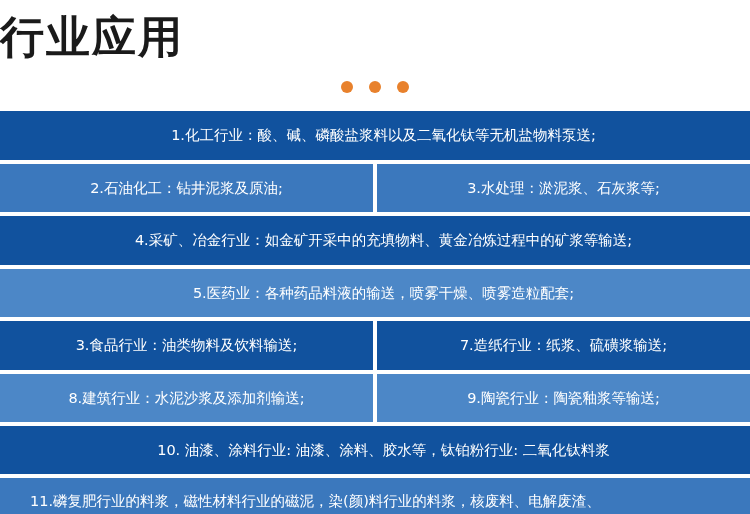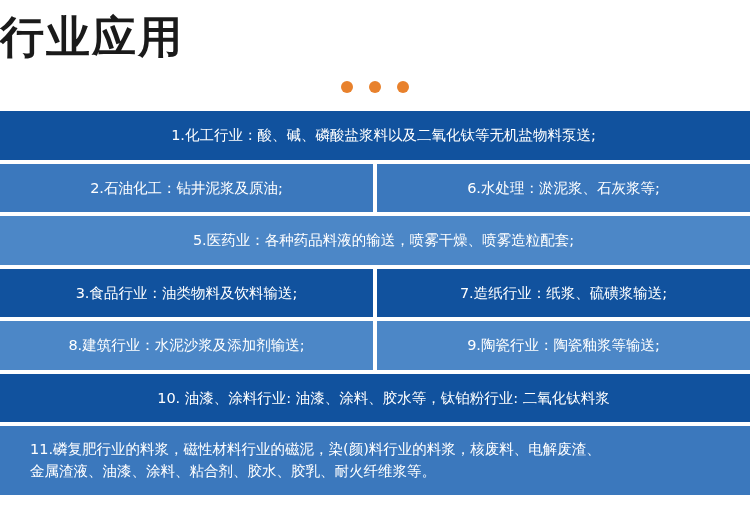--- a/index.html
+++ b/index.html
@@ -111,23 +111,26 @@
   </div>
 
   <div class="rows">
 
     <div class="row">
       <div class="cell full c-dark tall">1.化工行业：酸、碱、磷酸盐浆料以及二氧化钛等无机盐物料泵送;</div>
     </div>
 
     <div class="row">
       <div class="cell half c-mid tall">2.石油化工：钻井泥浆及原油;</div>
-      <div class="cell half c-mid tall">6.水处理：淤泥浆、石灰浆等;</div>
+      <div class="cell half c-mid tall">3.水处理：淤泥浆、石灰浆等;</div>
     </div>
 
+    <div class="row">
+      <div class="cell full c-dark tall">4.采矿、冶金行业：如金矿开采中的充填物料、黄金冶炼过程中的矿浆等输送;</div>
+    </div>
 
     <div class="row">
       <div class="cell full c-light tall">5.医药业：各种药品料液的输送，喷雾干燥、喷雾造粒配套;</div>
     </div>
 
     <div class="row">
       <div class="cell half c-dark tall">3.食品行业：油类物料及饮料输送;</div>
       <div class="cell half c-dark tall">7.造纸行业：纸浆、硫磺浆输送;</div>
     </div>
 

